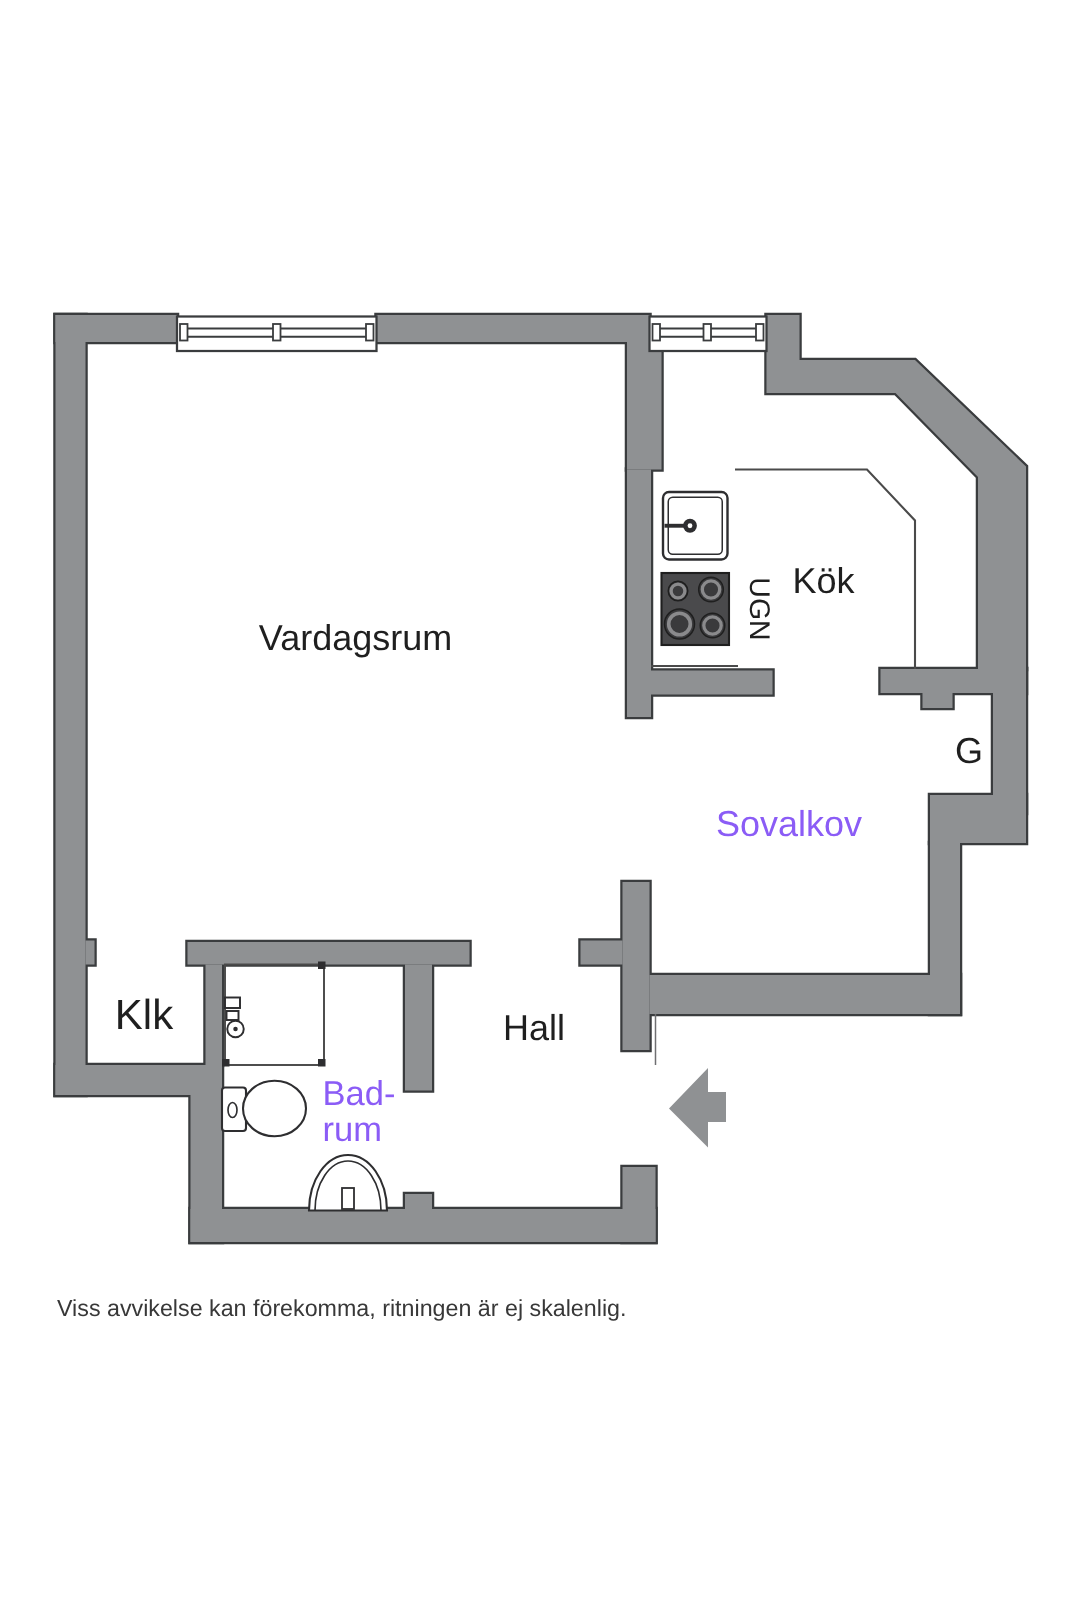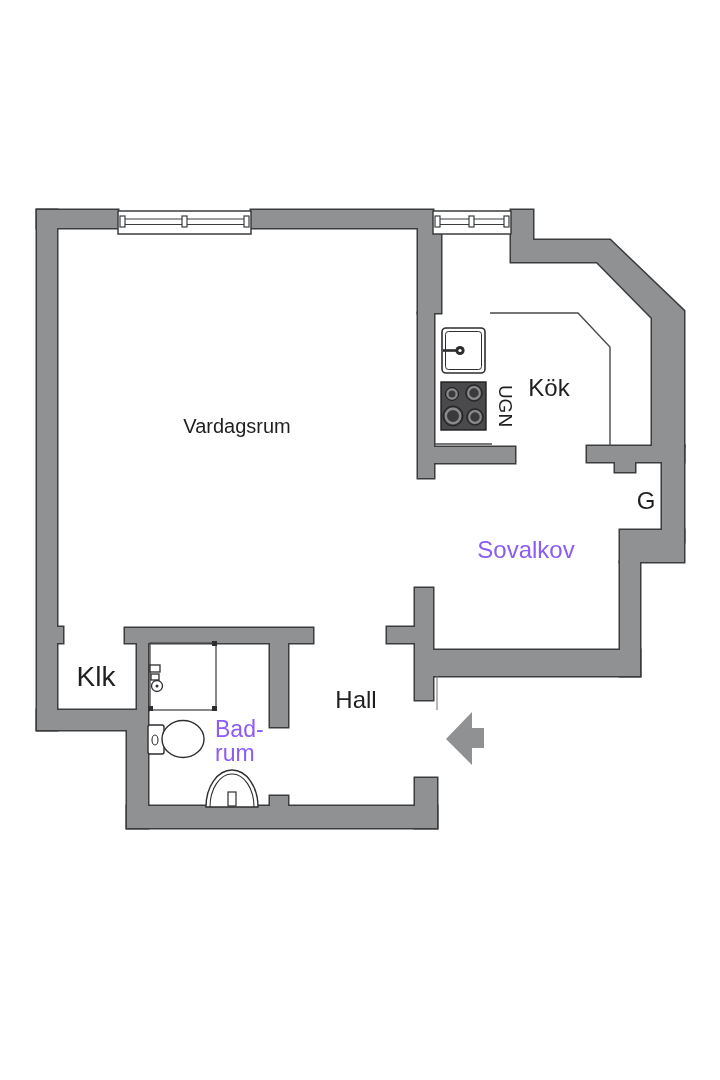--- a/index.html
+++ b/index.html
@@ -111,23 +111,24 @@
         <ellipse cx="155" cy="740" rx="3" ry="5" fill="none" stroke="#2E2E30" stroke-width="1.1"></ellipse>
         <ellipse cx="183" cy="739" rx="21" ry="18.5" fill="#FFFFFF" stroke="#2E2E30" stroke-width="1.4"></ellipse>
         <path d="M206,807 A26,37 0 0 1 258,807 Z" fill="#FFFFFF" stroke="#2E2E30" stroke-width="1.4"></path>
         <path d="M210,807 A22,33 0 0 1 254,807" fill="none" stroke="#2E2E30" stroke-width="1.1"></path>
         <rect x="228" y="792" width="8" height="14" fill="#FFFFFF" stroke="#2E2E30" stroke-width="1.2"></rect>
         <line x1="437" y1="676" x2="437" y2="710" stroke="#6F6F71" stroke-width="1"></line>
       </g>
     <polygon id="entrance-arrow" points="446,739 472,712 472,728 484,728 484,748 472,748 472,765" fill="#8F9193"></polygon>
   </svg>
   <div id="labels-layer">
-      <div class="room-label" style="left: 237px; top: 426px; font-size: 20px; color: rgb(31, 31, 31); text-align: center;">Vardagsrum</div>
+      <div class="room-label" style="left: 237px; top: 426px; font-size: 24px; color: rgb(31, 31, 31); text-align: center;">Vardagsrum</div>
       <div class="room-label" style="left: 549px; top: 388px; font-size: 24px; color: rgb(31, 31, 31);">Kök</div>
       <div class="room-label" style="left: 505px; top: 406px; font-size: 19px; color: rgb(31, 31, 31); transform: translate(-50%, -50%) rotate(90deg);">UGN</div>
       <div class="room-label" style="left: 646px; top: 501px; font-size: 24px; color: rgb(31, 31, 31);">G</div>
       <div class="room-label" style="left: 526px; top: 550px; font-size: 24px; color: #8b5cf6;">Sovalkov</div>
       <div class="room-label" style="left: 96px; top: 677px; font-size: 28px; color: rgb(31, 31, 31);">Klk</div>
-      <div class="room-label" style="left: 356px; top: 700px; font-size: 24px; color: rgb(31, 31, 31);">Hall</div>
+      <div class="room-label" style="left: 356px; top: 686px; font-size: 24px; color: rgb(31, 31, 31);">Hall</div>
       <div class="room-label left" style="left: 215px; top: 741px; font-size: 23px; color: #8b5cf6;">Bad-
 rum</div>
     </div>
+  <p id="disclaimer">Viss avvikelse kan förekomma, ritningen är ej skalenlig.</p>
 </div>
 
 </body></html>

